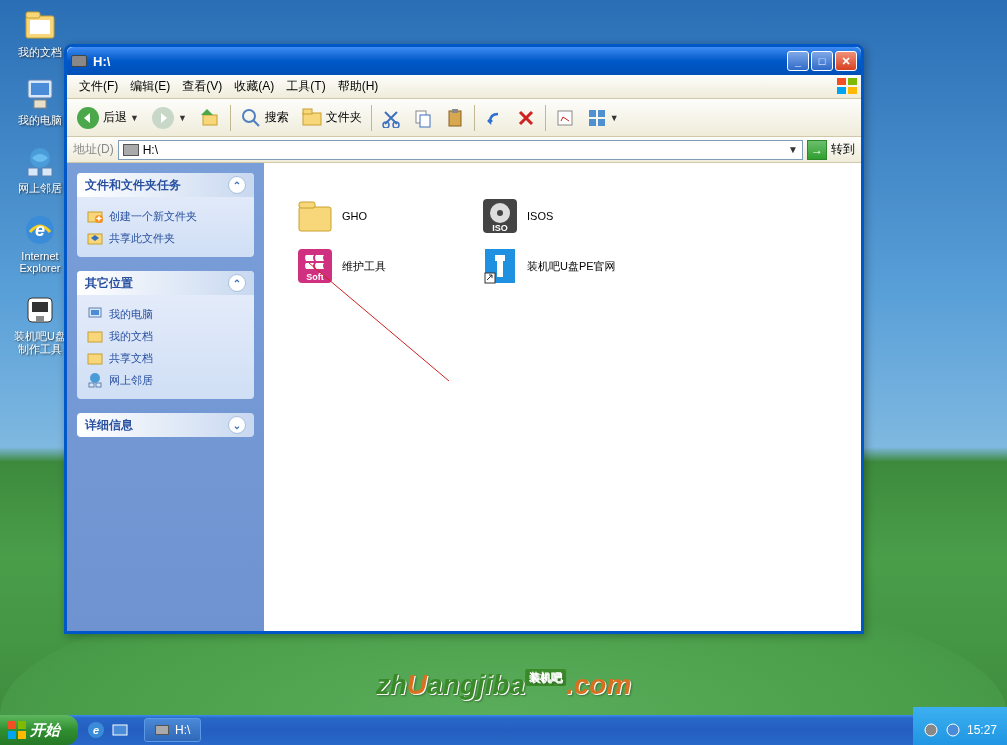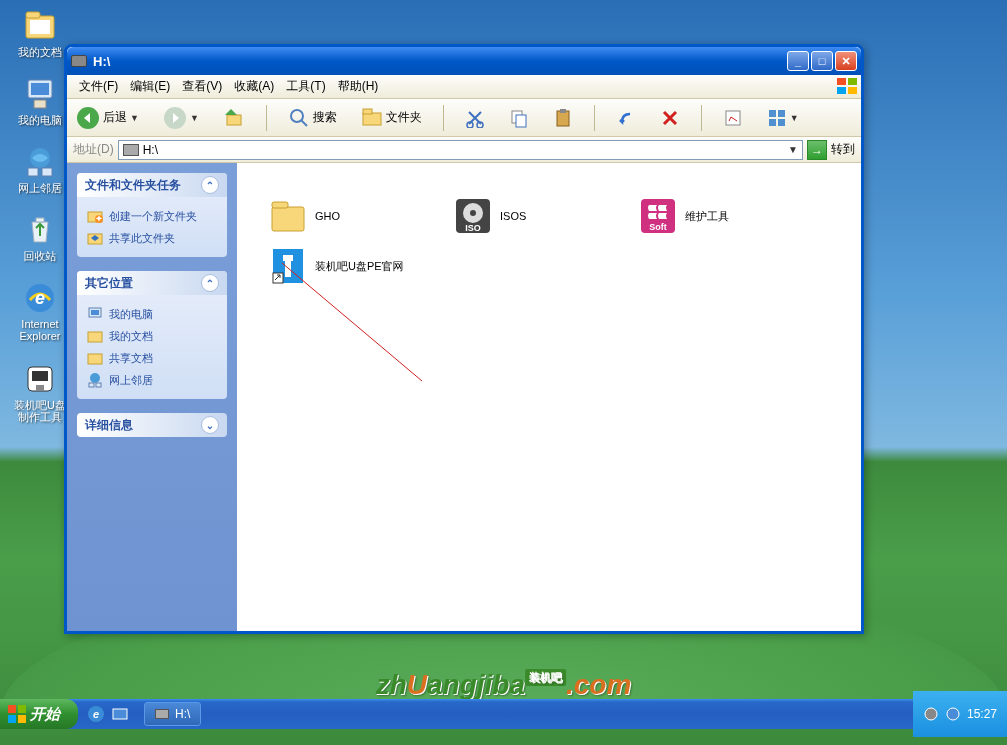--- a/index.html
+++ b/index.html
@@ -23,49 +23,49 @@
 .titlebar .wbtns { display: flex; gap: 2px; }
 .titlebar .wbtn { width: 22px; height: 20px; border: 1px solid #fff; border-radius: 3px; display: flex; align-items: center; justify-content: center; font-size: 11px; font-weight: bold; cursor: pointer; }
 .wbtn.min { background: linear-gradient(to bottom, #7ea8e8, #2f6ac8); color: #fff; }
 .wbtn.max { background: linear-gradient(to bottom, #7ea8e8, #2f6ac8); color: #fff; }
 .wbtn.close { background: linear-gradient(to bottom, #f0907a, #d84020); color: #fff; }
 
 .menubar { height: 24px; background: linear-gradient(to bottom, #fdfdfb, #efecda); display: flex; align-items: center; padding: 0 6px; font-size: 12px; color: #000; border-bottom: 1px solid #d0c8a8; position: relative; }
 .menubar .mitem { padding: 4px 6px; cursor: pointer; }
 .menubar .winflag { position: absolute; right: 4px; top: 3px; width: 20px; height: 16px; }
 
-.toolbar { height: 38px; background: linear-gradient(to bottom, #fdfdfb, #efecda); display: flex; align-items: center; padding: 0 4px; gap: 14px; border-bottom: 1px solid #d0c8a8; }
+.toolbar { height: 38px; background: linear-gradient(to bottom, #fdfdfb, #efecda); display: flex; align-items: center; padding: 0 4px; gap: 2px; border-bottom: 1px solid #d0c8a8; }
 .tbtn { display: flex; align-items: center; gap: 3px; padding: 2px 4px; font-size: 12px; cursor: pointer; border: 1px solid transparent; }
 .tsep { width: 1px; height: 26px; background: #c0b890; margin: 0 2px; }
 .dropdown-arrow { font-size: 9px; color: #333; }
 
 .addressbar { height: 26px; background: linear-gradient(to bottom, #fdfdfb, #efecda); display: flex; align-items: center; padding: 12px 6px; gap: 4px; font-size: 12px; border-bottom: 1px solid #d0c8a8; }
 .addressbar .addlabel { color: #888; }
 .addressbar .addfield { flex: 1; background: #fff; border: 1px solid #7f9db9; height: 20px; display: flex; align-items: center; padding: 0 4px; gap: 4px; }
 .addressbar .adddrive { width: 16px; height: 12px; background: #aaa; border: 1px solid #555; }
 .addressbar .addgo { background: linear-gradient(to bottom, #6cbf6c, #2f9f2f); border: 1px solid #2a8a2a; width: 20px; height: 20px; display: flex; align-items: center; justify-content: center; color: #fff; font-weight: bold; }
 
 .content { flex: 1; display: flex; overflow: hidden; }
-.sidebar { width: 170px; background: linear-gradient(to bottom, #7a9ed8 0%, #6f93d0 100%); padding: 10px; overflow-y: auto; text-align: right; }
+.sidebar { width: 197px; background: linear-gradient(to bottom, #7a9ed8 0%, #6f93d0 100%); padding: 10px; overflow-y: auto; text-align: right; }
 .panel { background: linear-gradient(to bottom, #e8eefb, #d0dff5); border-radius: 4px; margin-bottom: 14px; overflow: hidden; }
 .panel-header { background: linear-gradient(to right, #fff, #c8d8f0); height: 24px; display: flex; align-items: center; justify-content: space-between; padding: 0 8px; font-size: 12px; font-weight: bold; color: #2850a0; cursor: pointer; }
 .panel-header .chev { width: 18px; height: 18px; border-radius: 50%; background: #fff; border: 1px solid #a8bee0; display: flex; align-items: center; justify-content: center; font-size: 10px; color: #4070c0; }
 .panel-body { padding: 8px 10px; }
 .panel-link { display: flex; align-items: center; gap: 6px; font-size: 11px; color: #2850a0; padding: 3px 0; cursor: pointer; }
 .panel-link .pico { width: 16px; height: 16px; display: flex; align-items: center; justify-content: center; flex-shrink: 0; }
 
 .filepane { flex: 1; background: #fff; padding: 28px; display: flex; flex-wrap: wrap; align-content: flex-start; gap: 0; position: relative; }
 .fileitem { width: 185px; height: 50px; display: flex; align-items: center; gap: 8px; padding: 4px; cursor: pointer; }
 .fileitem .ficon { width: 38px; height: 38px; display: flex; align-items: flex-end; justify-content: center; flex-shrink: 0; }
 .fileitem .fname { font-size: 11px; color: #000; }
 
 .annotation-line { position: absolute; pointer-events: none; }
 
 
-.taskbar { position: absolute; bottom: 16px; left: 0; right: 0; height: 30px; background: linear-gradient(to bottom, #3b8eed 0%, #2868c8 10%, #245fc0 50%, #2868c8 100%); display: flex; align-items: center; border-radius: 14px; }
+.taskbar { position: absolute; bottom: 0; left: 0; right: 0; height: 30px; background: linear-gradient(to bottom, #3b8eed 0%, #2868c8 10%, #245fc0 50%, #2868c8 100%); display: flex; align-items: center; border-radius: 14px; }
 .startbtn { height: 30px; padding: 0 18px 0 8px; background: linear-gradient(to bottom, #5fb85f 0%, #2f8f2f 50%, #267826 100%); border-radius: 0 12px 12px 0; display: flex; align-items: center; gap: 4px; color: #fff; font-size: 15px; font-weight: bold; font-style: italic; cursor: pointer; }
 .quicklaunch { display: flex; gap: 4px; padding: 0 8px; }
 .quicklaunch .qico { width: 20px; height: 20px; cursor: pointer; display: flex; align-items: center; justify-content: center; }
 .taskbtn { background: linear-gradient(to bottom, #4a88d8, #2f68b8); border: 1px solid #5a98e8; border-radius: 3px; height: 24px; display: flex; align-items: center; gap: 6px; padding: 0 10px; color: #fff; font-size: 12px; cursor: pointer; margin-left: 6px; }
 .systray { margin-left: auto; background: linear-gradient(to bottom, #3cb0f0, #1a90e0); height: 46px; display: flex; align-items: center; gap: 6px; padding: 0 10px; color: #fff; font-size: 12px; }
 
 
 .watermark { position: absolute; bottom: 44px; left: 50%; transform: translateX(-50%); font-size: 28px; font-weight: bold; font-style: italic; color: #3a8a2a; text-shadow: 1px 1px 0 #fff, 2px 2px 2px rgba(0,0,0,0.3); pointer-events: none; }
 .watermark .orange { color: #d87020; }
 .watermark .badge { display: inline-block; background: #3a8a2a; color: #fff; font-size: 11px; font-style: normal; padding: 1px 4px; border-radius: 2px; vertical-align: top; }
@@ -101,30 +101,20 @@
   <div class="desktop-icon">
     <div class="ico">
         <svg width="36" height="36">
           <circle cx="18" cy="14" r="10" fill="#4a9cd8"></circle>
           <path d="M10 14 Q18 6 26 14 Q18 22 10 14" fill="#6abcf0"></path>
           <rect x="6" y="24" width="10" height="8" fill="#d8e8f8" stroke="#6080b0"></rect>
           <rect x="20" y="24" width="10" height="8" fill="#d8e8f8" stroke="#6080b0"></rect>
         </svg>
       </div>
     <div class="lbl">网上邻居</div>
-  </div>
-  <div class="desktop-icon">
-    <div class="ico">
-        <svg width="36" height="36">
-          <path d="M10 10 L26 10 L24 30 L12 30 Z" fill="#e8f0f8" stroke="#a0b0c0"></path>
-          <path d="M14 6 L22 6 L22 10 L14 10 Z" fill="#e8f0f8" stroke="#a0b0c0"></path>
-          <path d="M14 16 L18 12 L22 16 M18 12 L18 24" stroke="#3a9a3a" stroke-width="2" fill="none"></path>
-        </svg>
-      </div>
-    <div class="lbl">回收站</div>
   </div>
   <div class="desktop-icon">
     <div class="ico">
         <svg width="36" height="36">
           <circle cx="18" cy="18" r="14" fill="#3a8cd8"></circle>
           <path d="M8 20 Q18 8 28 20" stroke="#f8d020" stroke-width="3" fill="none"></path>
           <text x="18" y="24" text-anchor="middle" fill="#fff" font-size="18" font-weight="bold" font-style="italic">e</text>
         </svg>
       </div>
     <div class="lbl">Internet Explorer</div>

